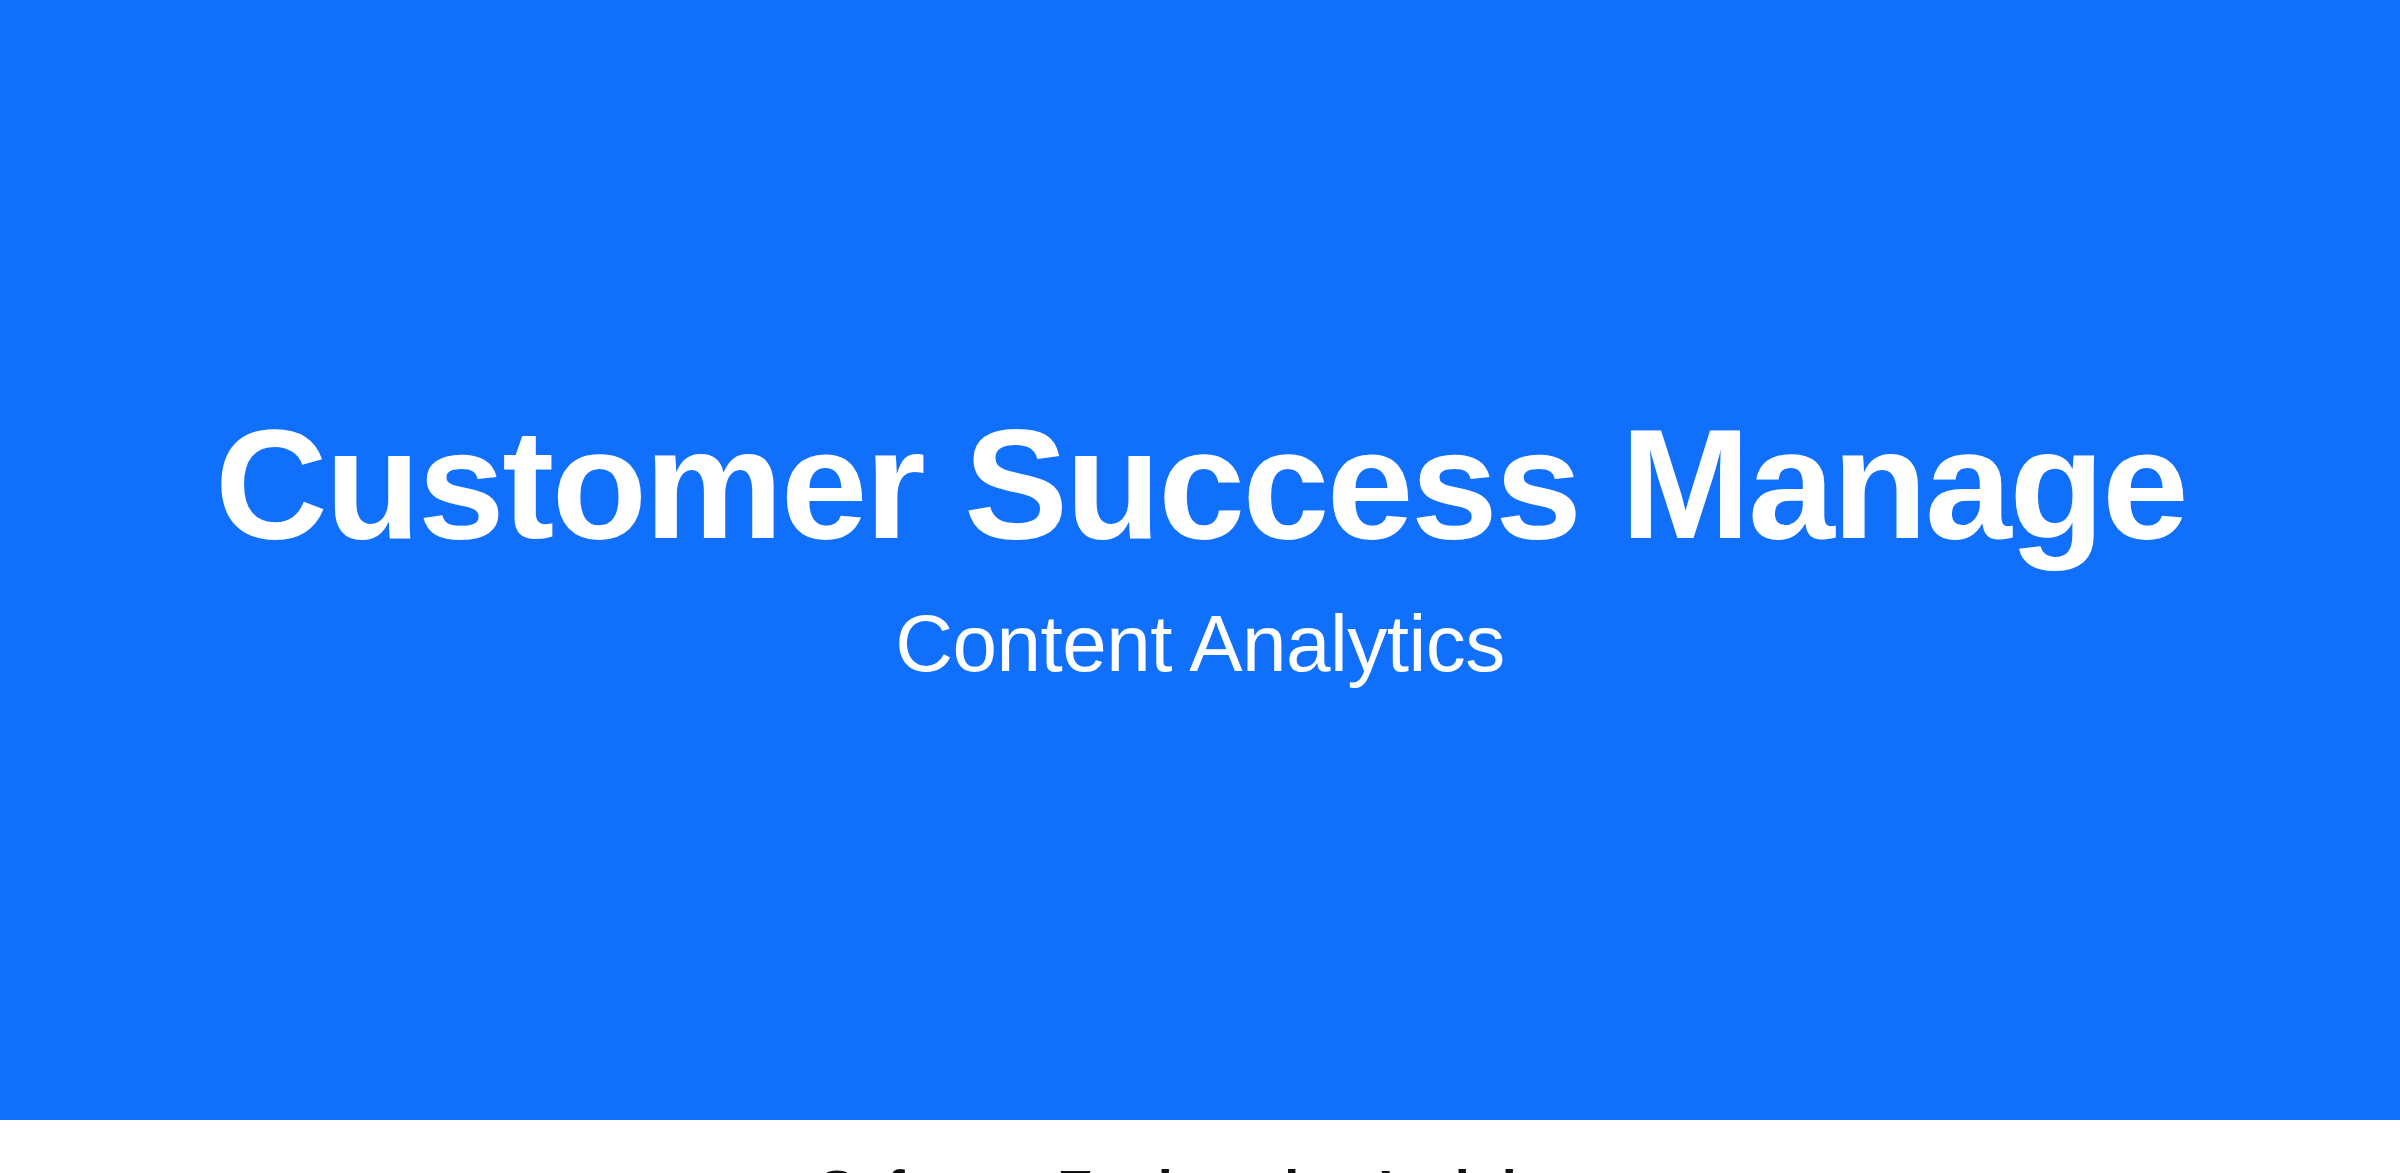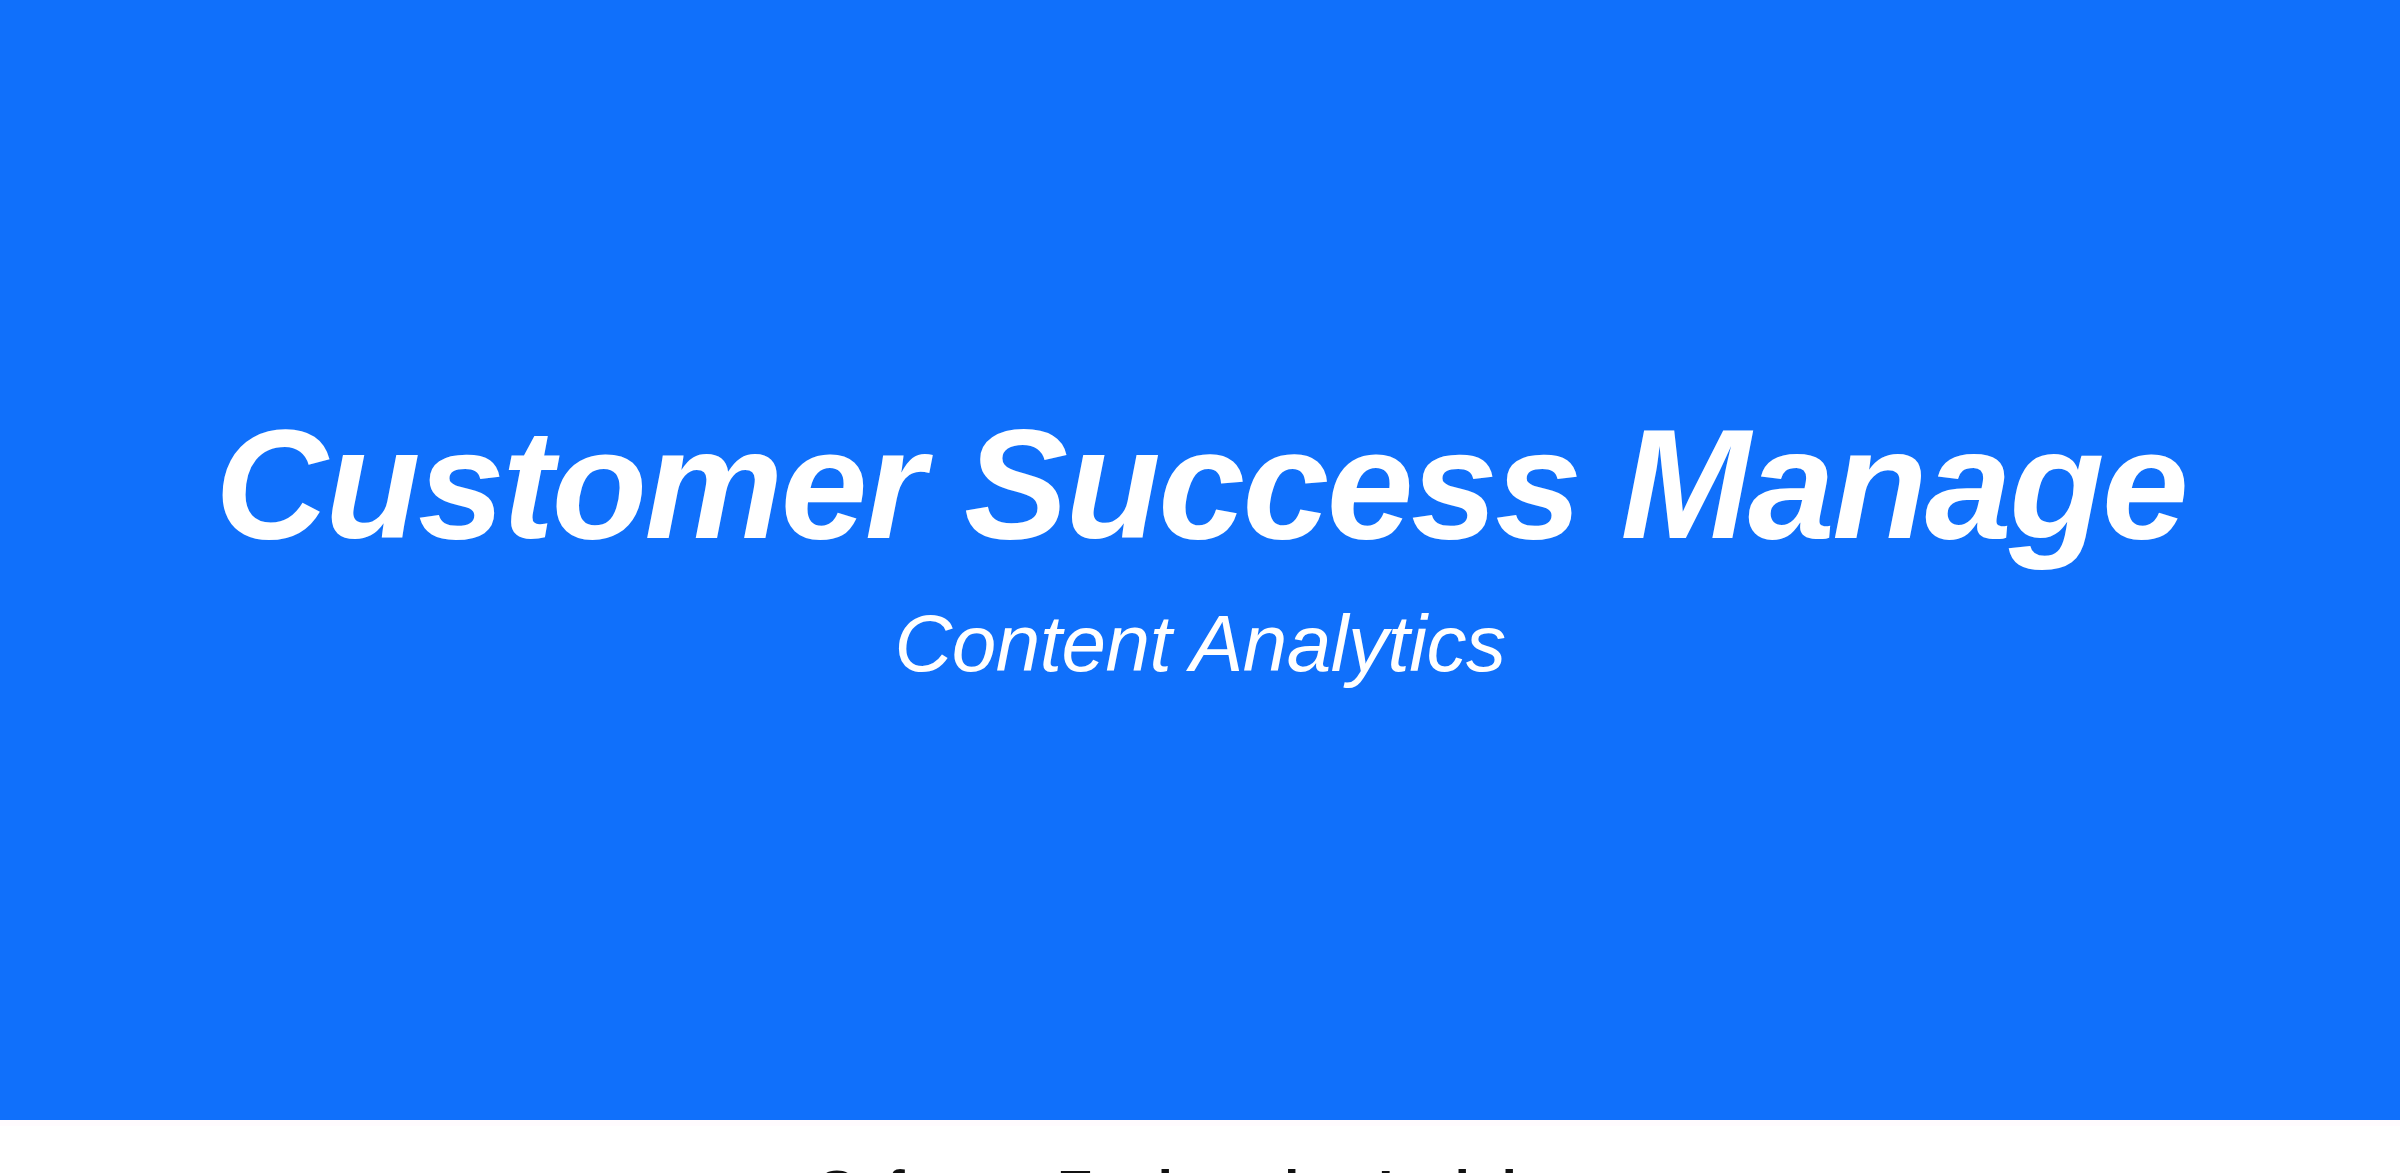--- a/index.html
+++ b/index.html
@@ -23,21 +23,20 @@
 
   
   .hero-panel {
     position: absolute;
     left: 0;
     top: 0;
     width: 2400px;
     height: 1120px;
     background: #1070fb;
     overflow: hidden;
-    font-style: italic;
   }
 
   
   .hero-title-wrap {
     position: absolute;
     left: 0;
     top: 406px;
     width: 2400px;
     height: 170px;
     overflow: hidden;

